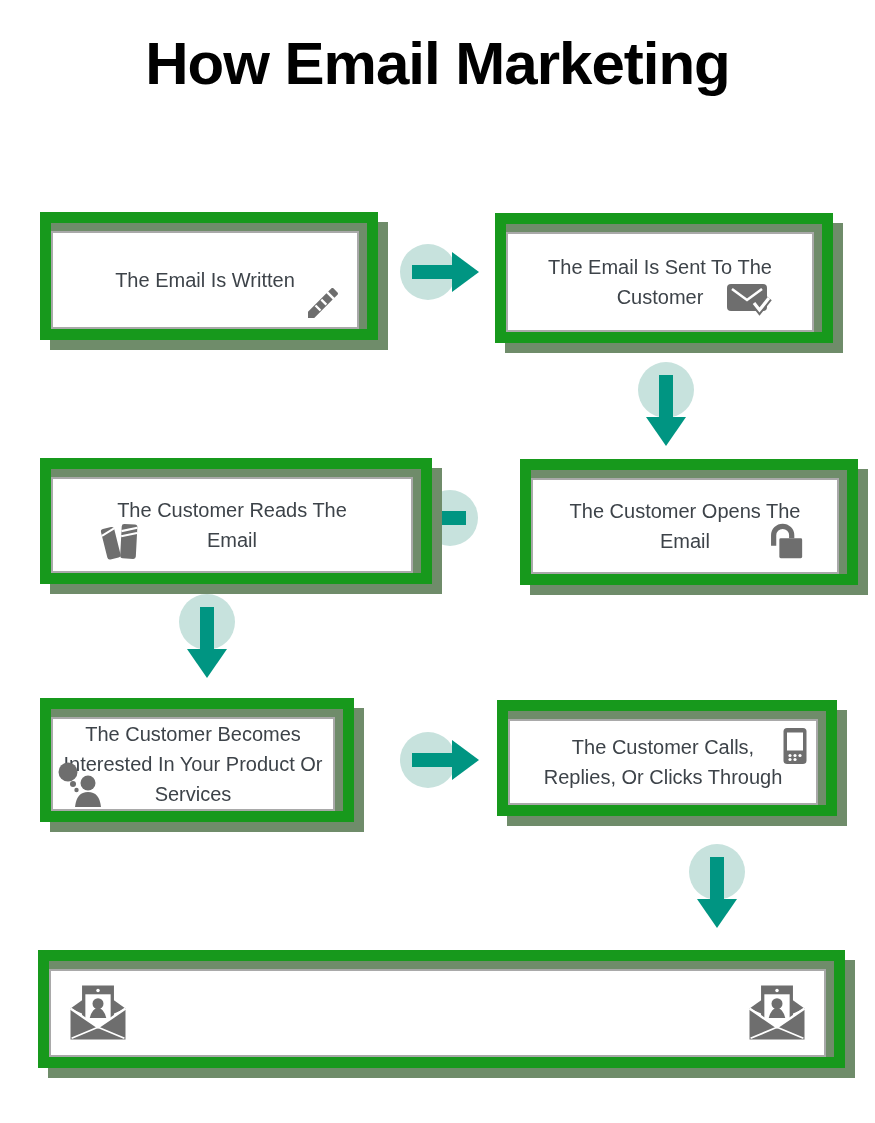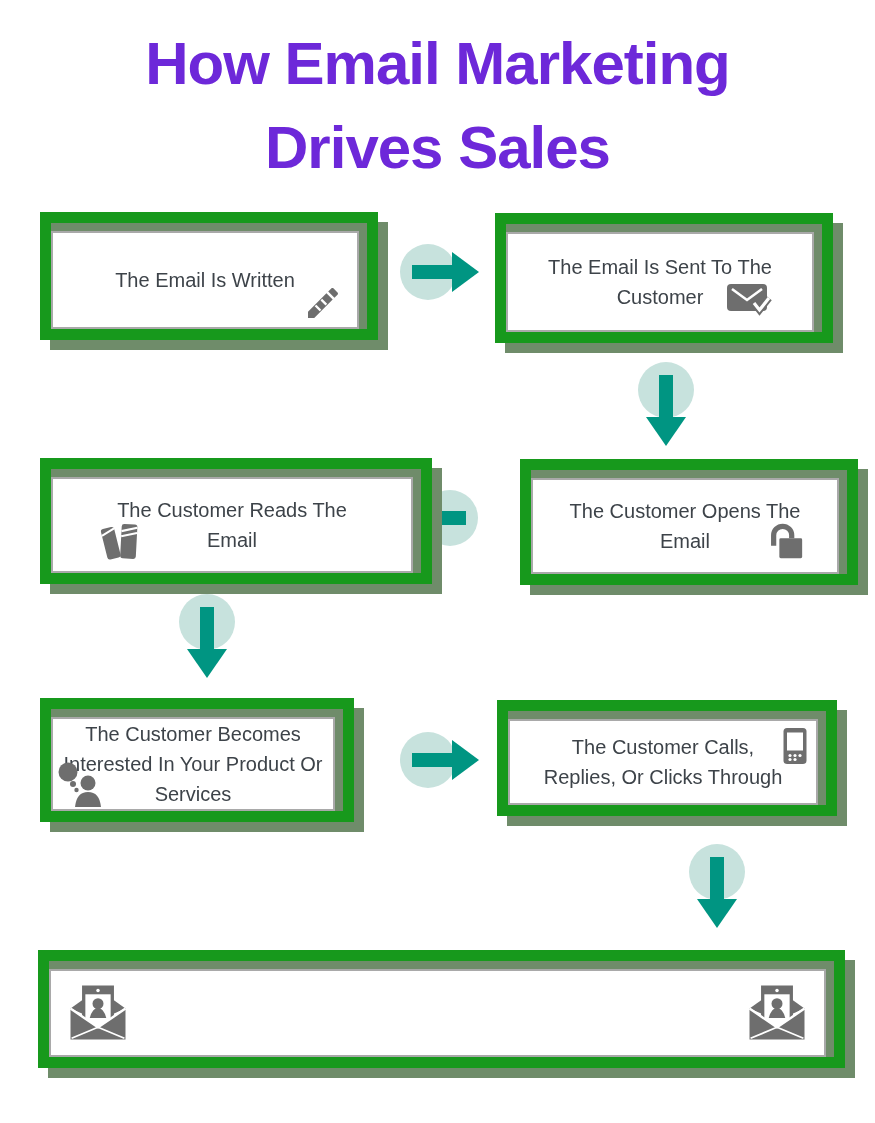--- a/index.html
+++ b/index.html
@@ -12,21 +12,21 @@
     --card_border:#a9a9a9;
   }
   html,body{margin:0;padding:0;background:#fff;}
   .page{
     position:relative;width:875px;height:1123px;background:#fff;overflow:hidden;
     font-family:"Liberation Sans","DejaVu Sans",sans-serif;
   }
   .title{
     position:absolute;top:22px;left:0;width:875px;margin:0;
     text-align:center;font-size:60px;font-weight:bold;line-height:84px;
-    letter-spacing:-1px;color:#6d28d9;
+    letter-spacing:-1px;color:#000000;
   }
   .frame{
     position:absolute;box-sizing:border-box;
     border:11px solid var(--frame_green);
     background:var(--frame_shadow);
     box-shadow:10px 10px 0 var(--frame_shadow);
   }
   .card{
     position:absolute;top:8px;right:8px;bottom:0;left:0;
     background:#fff;border:2px solid var(--card_border);box-sizing:border-box;
@@ -39,21 +39,20 @@
   .icon{position:absolute;color:var(--icon_gray);line-height:0;}
   .arrow{position:absolute;line-height:0;}
 </style>
 </head>
 <body>
 
 <div class="page">
 
   <h1 class="title">
     <span>How Email Marketing</span><br>
-    <span>Drives Sales</span>
   </h1>
 
   <div class="frame" style="left:40px;top:212px;width:338px;height:128px">
     <div class="card">
       <div class="label">The Email Is Written</div>
       <span class="icon" style="right:14px;bottom:4px">
         <svg width="40" height="40" viewBox="0 0 24 24">
           <path d="M3 17.25V21h3.75L17.81 9.94l-3.75-3.75L3 17.25z M20.71 7.04c.39-.39.39-1.02 0-1.41l-2.34-2.34c-.39-.39-1.02-.39-1.41 0l-1.83 1.83 3.75 3.75 1.83-1.83z" fill="currentColor"></path>
           <path d="M7.5 13.5 l3 3 M11 10 l3 3" stroke="#fff" stroke-width="1.4" fill="none"></path>
         </svg>

